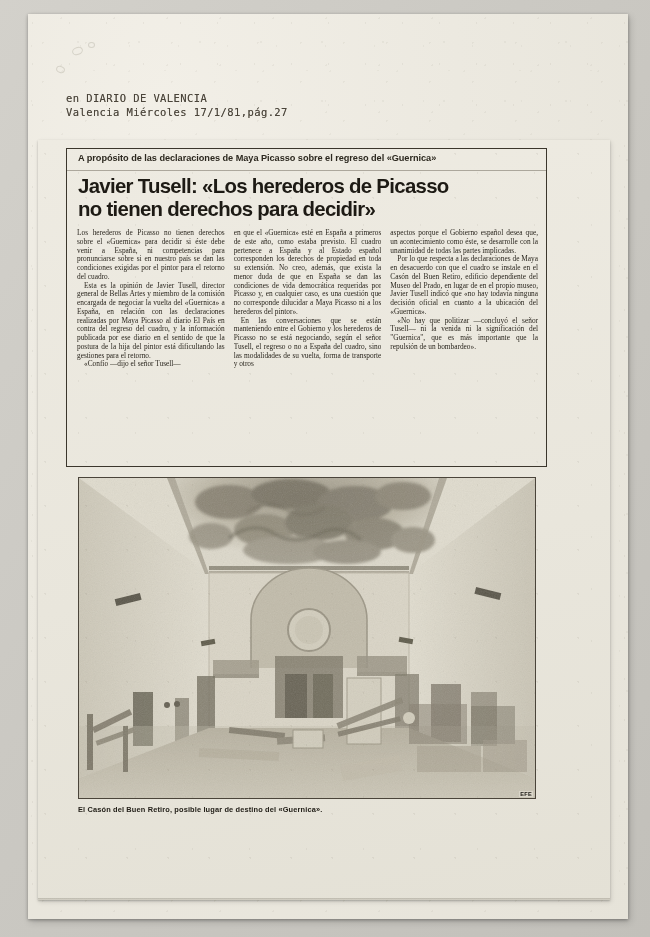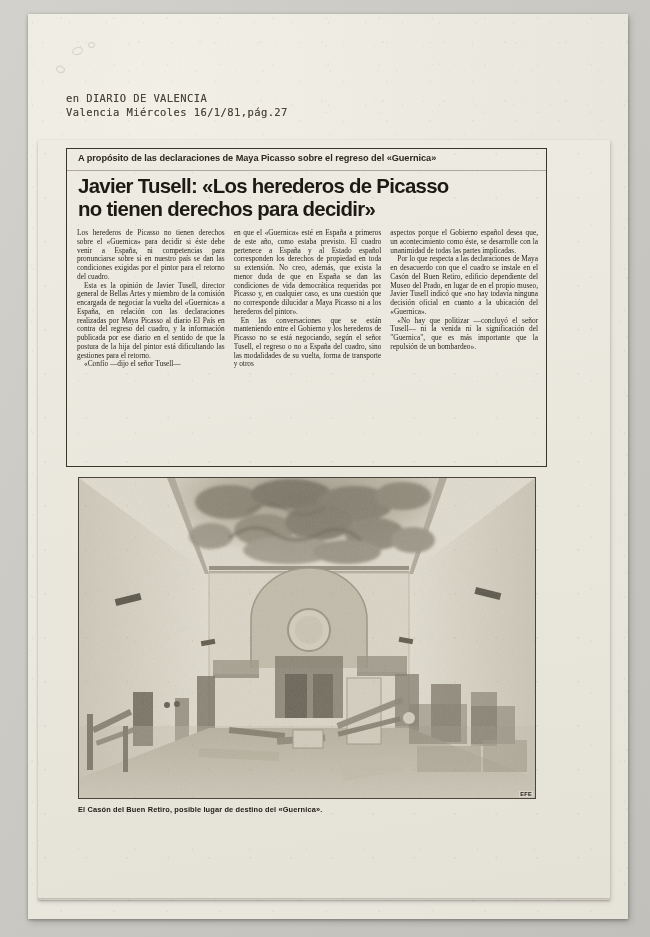--- a/index.html
+++ b/index.html
@@ -135,21 +135,21 @@
 
   <div class="backdrop"></div>
 
   <div class="sheet">
     <span class="crease a"></span>
     <span class="crease b"></span>
     <span class="crease c"></span>
   </div>
 
   <div class="typed"><span>en DIARIO DE VALENCIA</span>
-<span>Valencia Miércoles 16/1/81,pág.27</span></div>
+<span>Valencia Miércoles 17/1/81,pág.27</span></div>
 
   <div class="clip">
 
     <div class="artbox">
       <div class="kicker">A propósito de las declaraciones de Maya Picasso sobre el regreso del «Guernica»</div>
       <div class="rule-thin"></div>
       <div class="headline">
         <span style="display: block;">Javier Tusell: «Los herederos de Picasso</span>
         <span style="display: block;">no tienen derechos para decidir»</span>
       </div>

